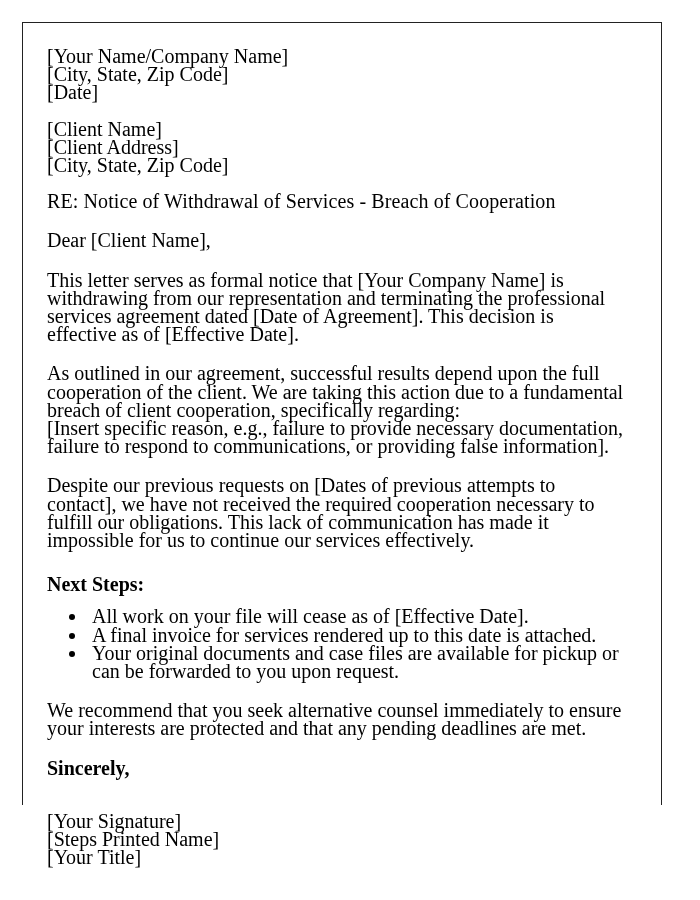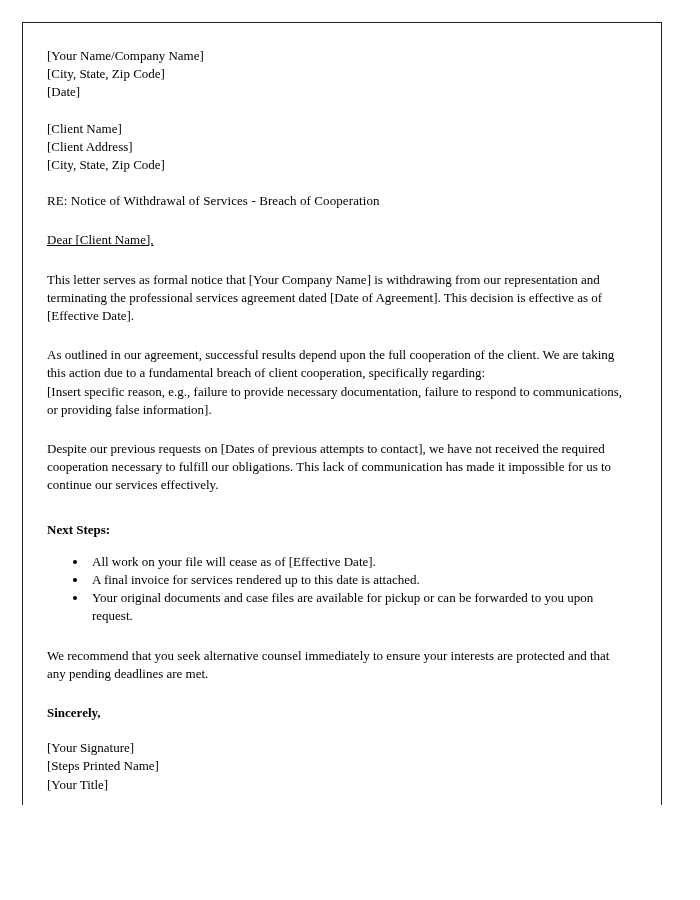--- a/index.html
+++ b/index.html
@@ -25,21 +25,21 @@
     box-sizing: border-box;
     border-top: 1.5px solid #222222;
     border-left: 1.5px solid #222222;
     border-right: 1.5px solid #222222;
     border-bottom: none;
     background: #ffffff;
   }
 
   .letter-body {
     padding: 24px 36px 0 24px;
-    font-size: 13px;
+    font-size: 20px;
     line-height: 18.2px;
   }
 
   .addr-block {
     margin: 0 0 0 0;
   }
   .addr-line {
     margin: 0;
     white-space: pre;
   }
@@ -49,21 +49,20 @@
   }
 
   .subject-line {
     font-weight: normal;
     margin: 18px 0 0 0;
     letter-spacing: 0.1px;
   }
 
   .salutation {
     margin: 21px 0 0 0;
-    text-decoration: underline;
   }
 
   .para {
     margin: 21px 0 0 0;
     text-align: left;
   }
 
   .para-inline {
     margin: 0;
   }
@@ -82,21 +81,21 @@
     margin: 0 0 0 0;
     padding-left: 4px;
   }
 
   .sign-off {
     margin: 21px 0 0 0;
     font-weight: bold;
   }
 
   .signature-block {
-    margin: 17px 0 0 0;
+    margin: 35px 0 0 0;
   }
   .signature-block .addr-line {
     white-space: pre;
   }
 </style>
 </head>
 <body>
 
 <div class="page-sheet">
   <div class="letter-body">

